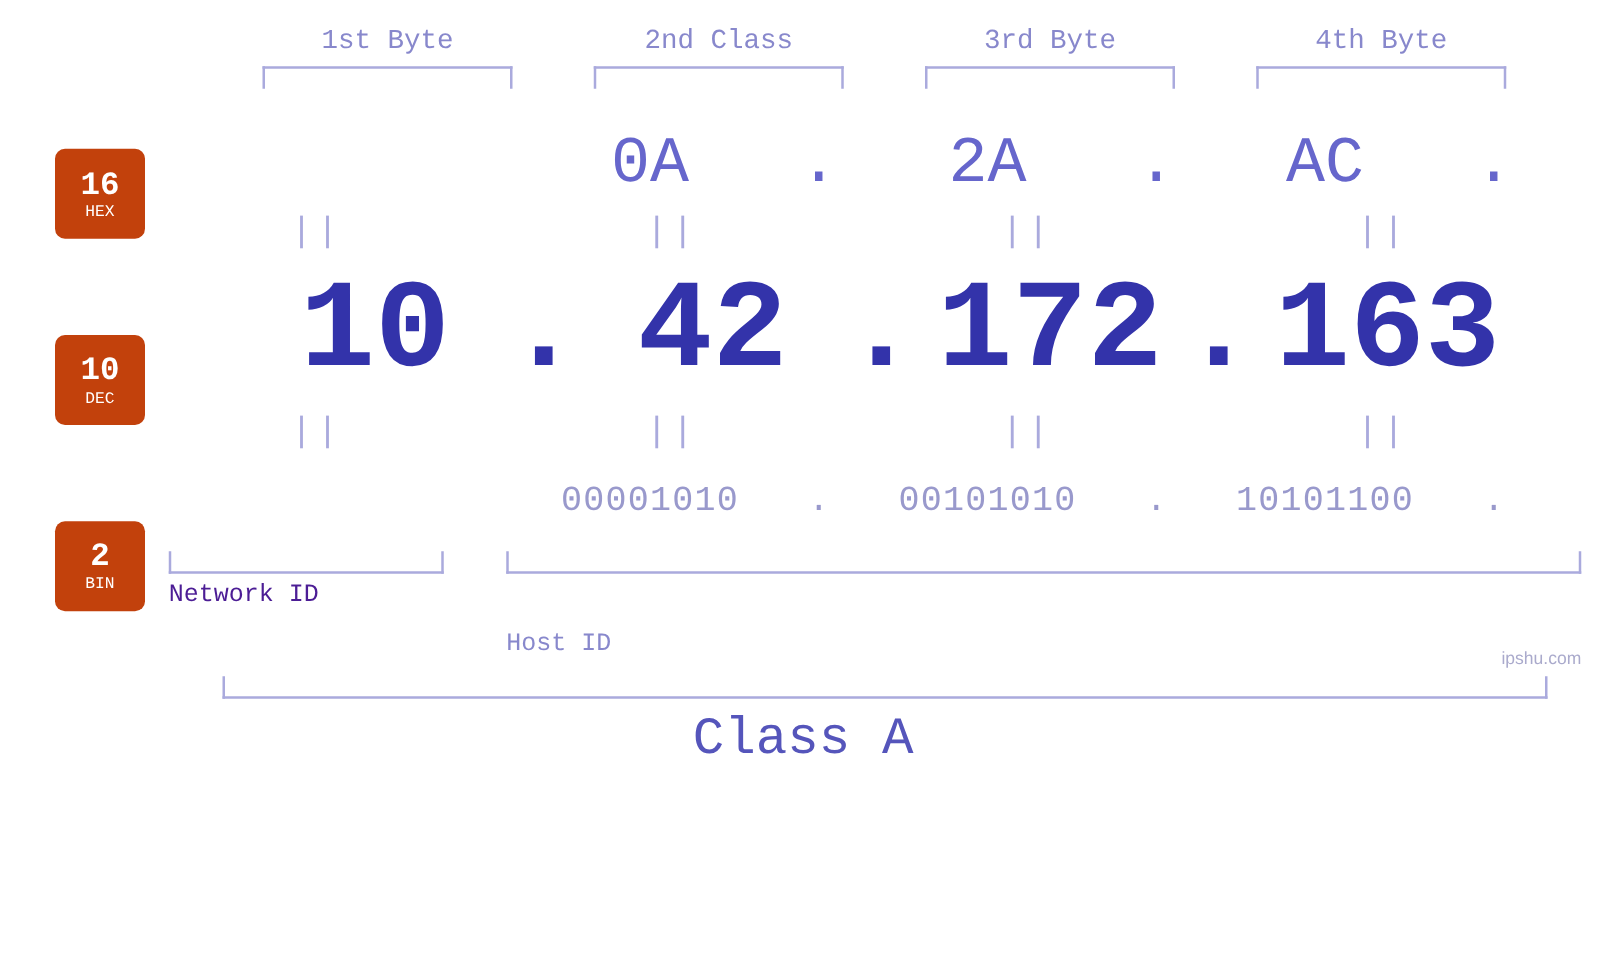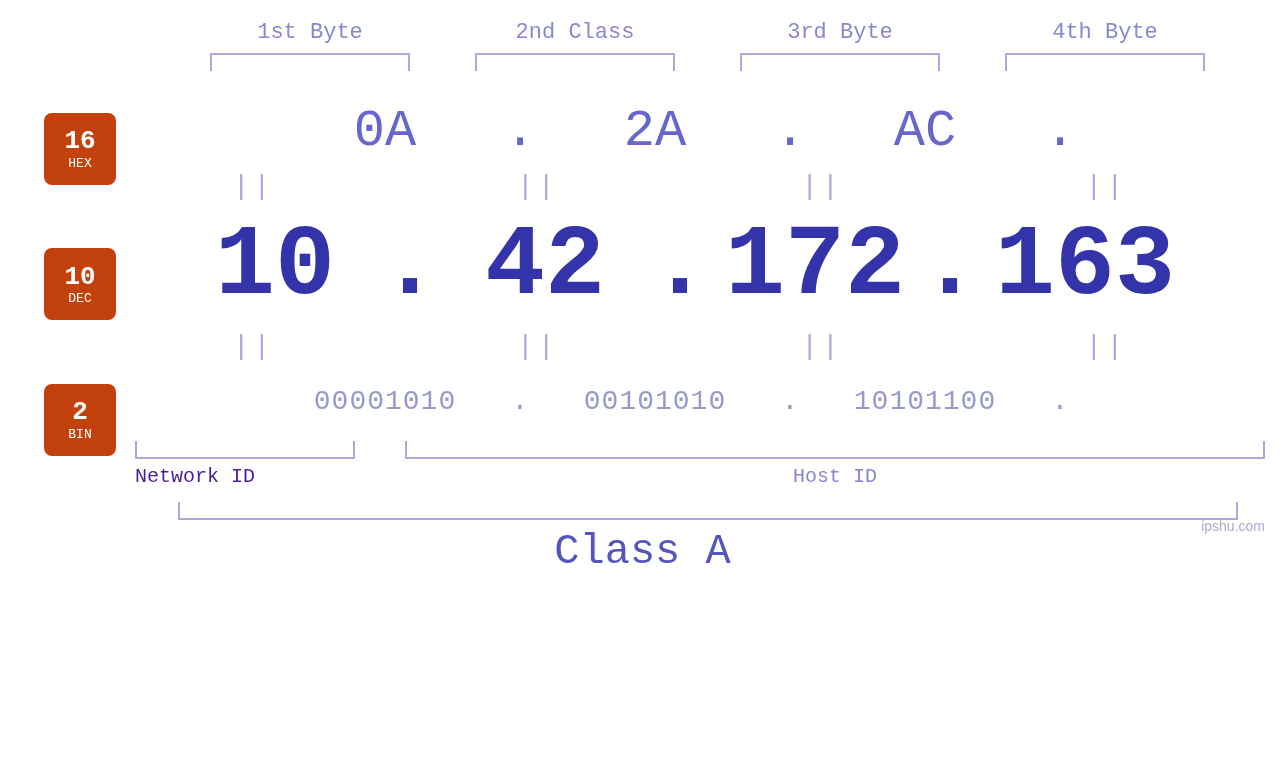--- a/index.html
+++ b/index.html
@@ -78,21 +78,21 @@
     .badge-label {
       font-size: 13px;
       font-weight: normal;
     }
 
     
     .data-row {
       display: flex;
       flex-direction: row;
       align-items: center;
-      justify-content: center;
+      justify-content: flex-end;
       width: 1100px;
       padding: 0 10px;
     }
 
     .data-row.hex-row {
       margin-top: 15px;
       height: 70px;
     }
 
     .data-row.dec-row {
@@ -334,21 +334,21 @@
 
         <div style="width:220px; height:18px; border-bottom:2px solid #aaaadd; border-left:2px solid #aaaadd; border-right:2px solid #aaaadd;"></div>
         <div style="width:50px;"></div>
 
         <div style="flex:1; height:18px; border-bottom:2px solid #aaaadd; border-left:2px solid #aaaadd; border-right:2px solid #aaaadd;"></div>
       </div>
 
       <div style="display:flex; flex-direction:row; width:100%; padding:6px 0 0 5px;">
         <div style="width:220px; text-align:left; color:#4c1d95; font-size:20px; font-family:'Courier New',Courier,monospace;">Network ID</div>
         <div style="width:50px;"></div>
-        <div style="flex:1; text-align:center; color:#8888cc; font-size:20px; font-family:'Courier New',Courier,monospace;">Host ID</div>
+        <div style="flex:1; text-align:left; color:#8888cc; font-size:20px; font-family:'Courier New',Courier,monospace;margin-top:39px;">Host ID</div>
       </div>
 
     </div>
   </div>
 
   <div style="width:1060px; margin-left:130px; margin-top:4px;">
     <div style="width:100%; height:18px; border-bottom:2px solid #aaaadd; border-left:2px solid #aaaadd; border-right:2px solid #aaaadd;"></div>
   </div>
 
   <div class="class-label-row">

